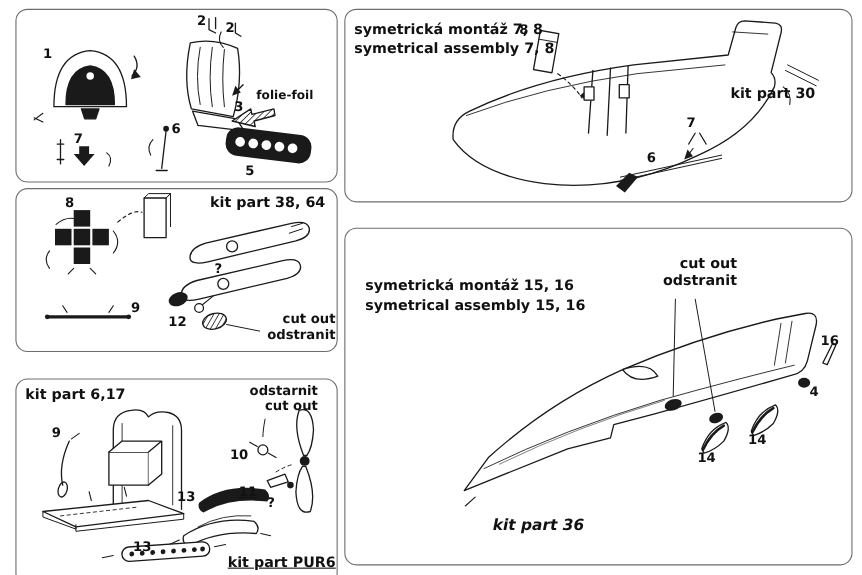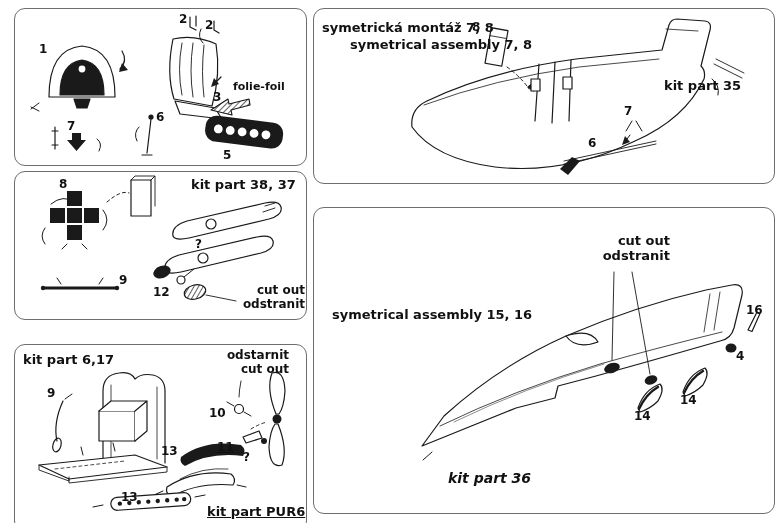--- a/index.html
+++ b/index.html
@@ -143,21 +143,21 @@
         </g>
 
         <g>
           <path d="M28,116 h74" stroke-width="3"></path>
           <circle cx="28" cy="116" r="2.2" fill="#1a1a1a" stroke="none"></circle>
           <circle cx="102" cy="116" r="2.2" fill="#1a1a1a" stroke="none"></circle>
           <path d="M42,106 l4,6 M88,106 l-4,6" stroke-width="1"></path>
         </g>
       </g>
     </svg>
-    <div class="lbl lbl-lg" style="left:176px; top:6px;">kit part 38, 37</div>
+    <div class="lbl lbl-lg" style="left:176px; top:6px;">kit part 38, 64</div>
     <div class="lbl" style="left:44px; top:6px;">8</div>
     <div class="lbl" style="left:180px; top:66px;">?</div>
     <div class="lbl" style="left:138px; top:114px;">12</div>
     <div class="lbl" style="left:104px; top:102px;">9</div>
     <div class="lbl block" style="left:214px; top:112px; width:76px;">
       <div>cut out</div>
       <div>odstranit</div>
     </div>
   </section>
 
@@ -262,23 +262,23 @@
 
         <g>
           <path d="M318,112 l-6,10 M322,112 l6,10" stroke-width="1"></path>
           <path d="M316,126 l-6,8" stroke-width="1"></path>
           <path d="M308,136 l8,-3 -5,-6 z" fill="#1a1a1a" stroke="none"></path>
           <path d="M250,152 L342,132 M250,155 L342,135" stroke-width="0.9"></path>
         </g>
       </g>
     </svg>
     <div class="lbl lbl-lg" style="left:8px; top:12px;">symetrická montáž 7, 8</div>
-    <div class="lbl lbl-lg" style="left:8px; top:29px;margin-left:28px;">symetrical assembly 7, 8</div>
+    <div class="lbl lbl-lg" style="left:8px; top:29px;">symetrical assembly 7, 8</div>
     <div class="lbl" style="left:158px; top:12px;">8</div>
-    <div class="lbl lbl-lg" style="left:350px; top:70px;">kit part 35</div>
+    <div class="lbl lbl-lg" style="left:350px; top:70px;">kit part 30</div>
     <div class="lbl" style="left:310px; top:96px;">7</div>
     <div class="lbl" style="left:274px; top:128px;">6</div>
   </section>
 
   <section class="panel" style="left:313px; top:207px; width:462px; height:307px;">
     <svg class="art" width="459" height="304" viewBox="0 0 459 304">
       <g stroke="#1a1a1a" fill="none" stroke-width="1.2" stroke-linecap="round" stroke-linejoin="round">
 
         <path d="M300,64 L298,152 M318,64 L336,166" stroke-width="0.9"></path>
 
@@ -301,21 +301,22 @@
           <path d="M325,201 Q332,186 344,179" stroke-width="2.4"></path>
           <path d="M369,184 Q375,166 391,160 Q396,165 389,177 Q381,185 371,188 Z" fill="#fff"></path>
           <path d="M370,185 Q377,170 389,163" stroke-width="2.4"></path>
         </g>
 
         <ellipse cx="417" cy="140" rx="5.5" ry="4.5" fill="#1a1a1a" stroke="none"></ellipse>
 
         <path d="M434,122 l9,-18 3,1.5 -8,18 z" fill="#fff"></path>
       </g>
     </svg>
-    <div class="lbl lbl-lg" style="left:18px; top:64px;margin-top:36px;">symetrical assembly 15, 16</div>
+    <div class="lbl lbl-lg" style="left:18px; top:46px;">symetrická montáž 15, 16</div>
+    <div class="lbl lbl-lg" style="left:18px; top:64px;">symetrical assembly 15, 16</div>
     <div class="lbl lbl-lg block" style="left:246px; top:26px; width:110px;">
       <div>cut out</div>
       <div>odstranit</div>
     </div>
     <div class="lbl" style="left:320px; top:202px;">14</div>
     <div class="lbl" style="left:366px; top:186px;">14</div>
     <div class="lbl" style="left:422px; top:142px;">4</div>
     <div class="lbl" style="left:432px; top:96px;">16</div>
     <div class="lbl lbl-xl" style="left:134px; top:262px;">kit part 36</div>
   </section>

